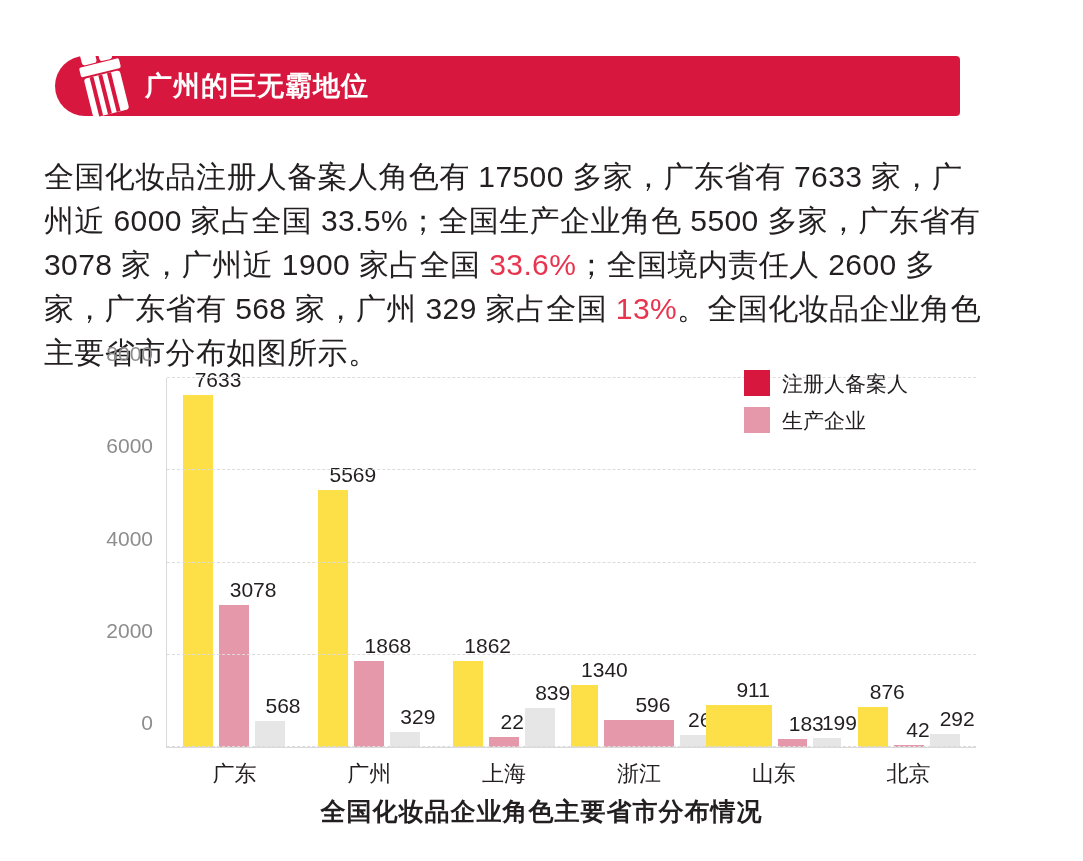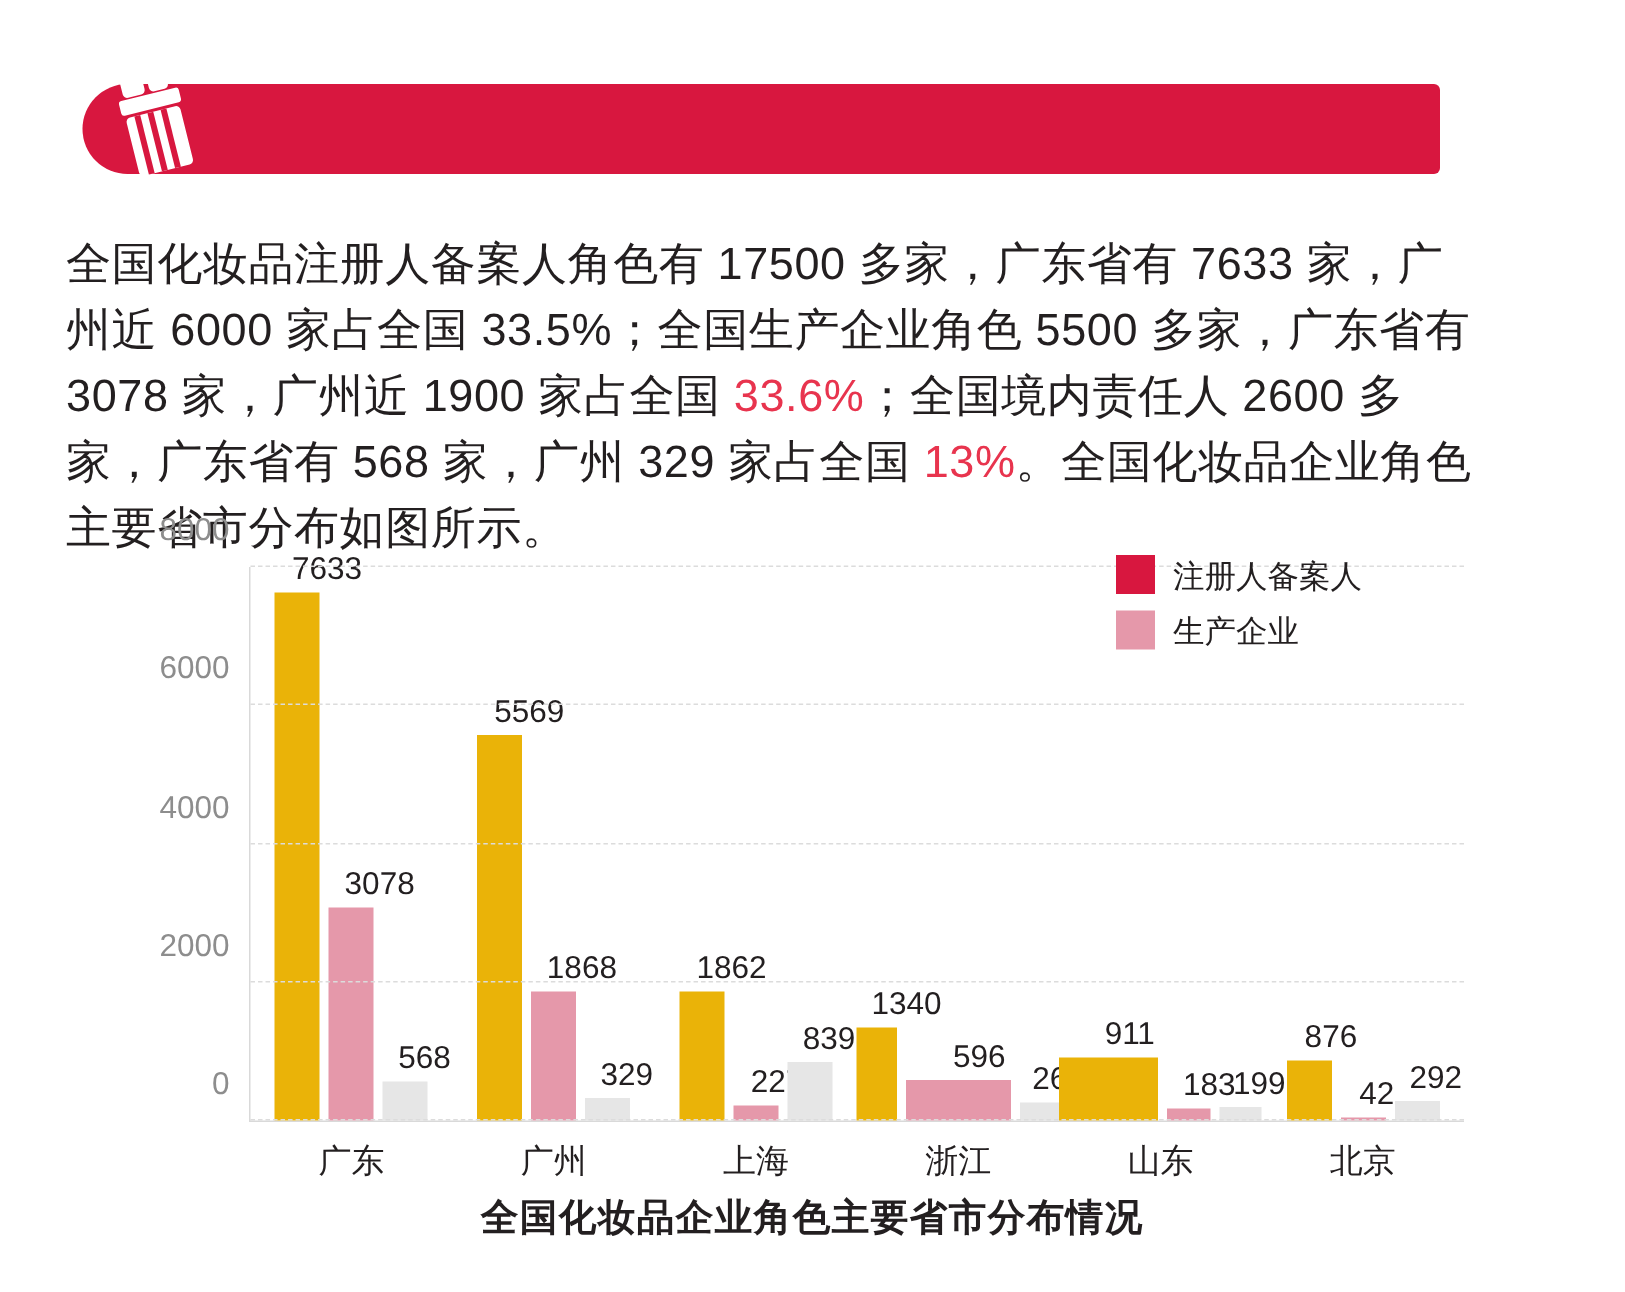--- a/index.html
+++ b/index.html
@@ -127,21 +127,21 @@
   .bar .val {
     position: absolute;
     bottom: 100%;
     left: 50%;
     transform: translateX(-50%);
     margin-bottom: 3px;
     font-size: 21px;
     color: #231f20;
     white-space: nowrap;
   }
-  .bar.s0 { background: #eab308; }
+  .bar.s0 { background: #fde047; }
   .bar.s1 { background: #e598aa; }
   .bar.s2 { background: #e6e6e6; }
   .bar.s0 .val { transform: translateX(-8%); }
   .bar.s1 .val { transform: translateX(-10%); }
   .bar.s2 .val { transform: translateX(-14%); }
   .xlabel {
     position: absolute;
     top: 100%;
     left: 0;
     width: 100%;
@@ -195,20 +195,21 @@
       <g transform="rotate(-14 43 45)">
         <rect x="20" y="6" width="15" height="26" rx="3" fill="#ffffff"></rect>
         <rect x="38" y="10" width="13" height="22" rx="3" fill="#ffffff"></rect>
         <rect x="16" y="33" width="41" height="10" rx="2" fill="#ffffff"></rect>
         <rect x="18" y="45" width="37" height="40" rx="3" fill="#ffffff"></rect>
         <rect x="24" y="45" width="4" height="40" fill="#d8173f"></rect>
         <rect x="33" y="45" width="4" height="40" fill="#d8173f"></rect>
         <rect x="42" y="45" width="4" height="40" fill="#d8173f"></rect>
       </g>
     </svg>
+    <div class="banner-title">广州的巨无霸地位</div>
   </div>
 
   <div class="para">
     <span>全国化妆品注册人备案人角色有 17500 多家，广东省有 7633 家，广州近 6000 家占全国 33.5%；全国生产企业角色 5500 多家，广东省有 3078 家，广州近 1900 家占全国 </span><span class="hl">33.6%</span><span>；全国境内责任人 2600 多家，广东省有 568 家，广州 329 家占全国 </span><span class="hl">13%</span><span>。全国化妆品企业角色主要省市分布如图所示。</span>
   </div>
 
   <div class="chart">
     <div class="plot" id="plot">
       <div class="groups" id="groups">
           <div class="group">

